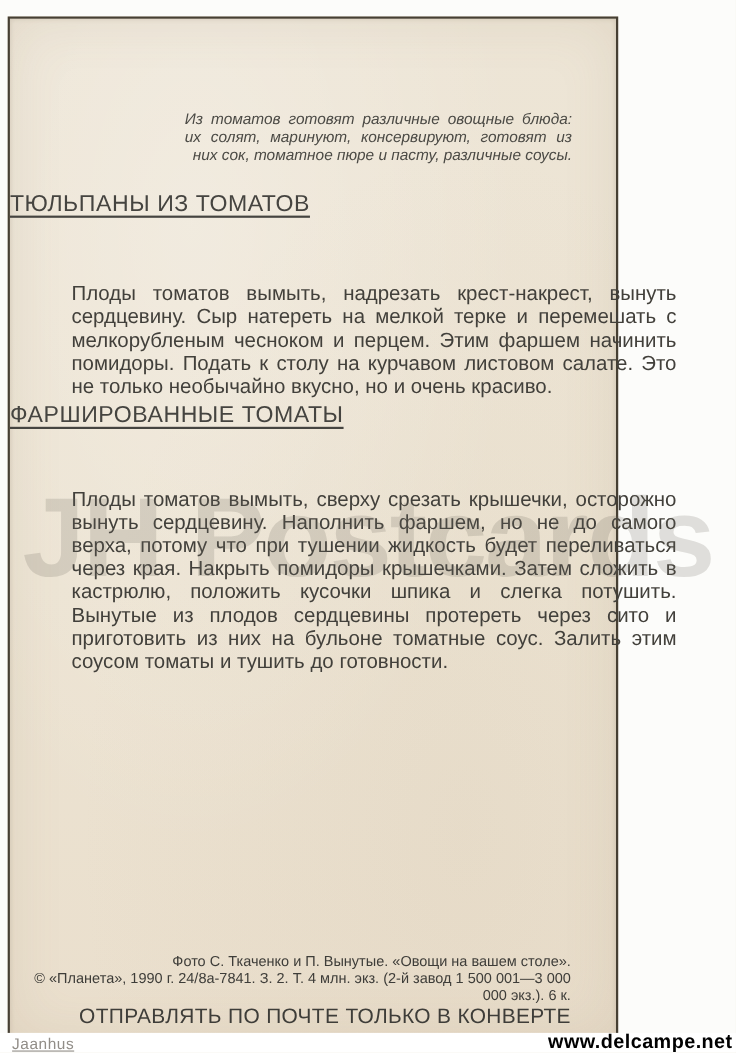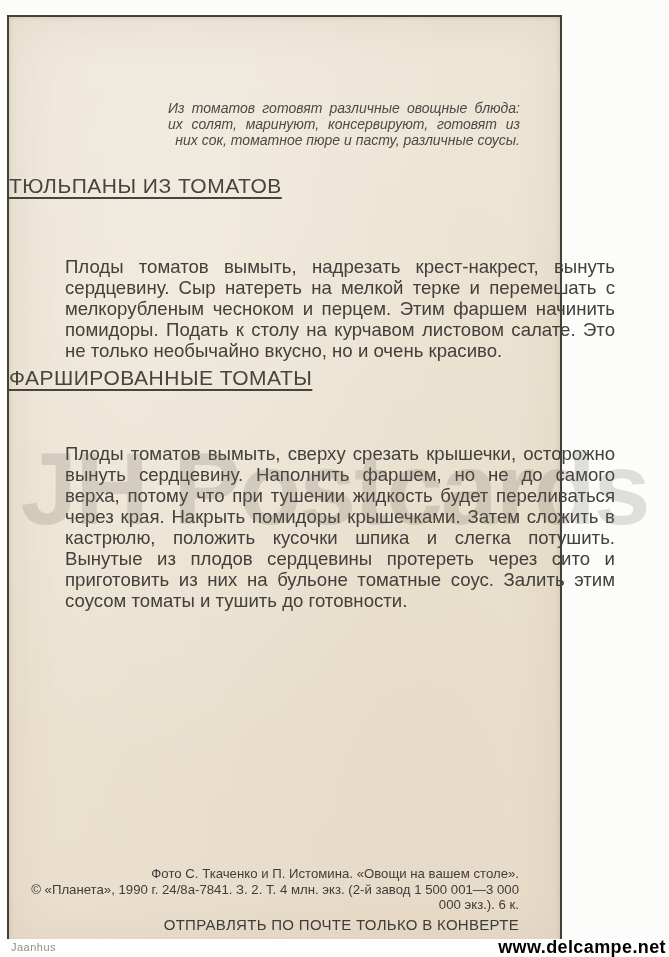--- a/index.html
+++ b/index.html
@@ -89,40 +89,41 @@
     left: 20px;
     right: 41px;
     text-align: right;
     color: #3e3d39;
   }
   .credits .cr-line {
     font-size: 13.2px;
     line-height: 15.6px;
   }
   .credits .mailing {
-    font-size: 15px;
+    font-size: 19px;
     letter-spacing: 0.3px;
     margin-top: 3px;
     line-height: 18px;
   }
   .footer-strip {
     position: absolute;
     left: 0;
     top: 939px;
     width: 669px;
     height: 18px;
     background: #ffffff;
   }
   .seller-watermark {
     position: absolute;
     left: 11px;
     top: 941px;
-    font-size: 11px;
+    font-size: 14px;
     letter-spacing: 0.5px;
     color: #918d87;
+    text-decoration: underline;
   }
   .marketplace-watermark {
     position: absolute;
     right: 3px;
     top: 937px;
     font-size: 18px;
     letter-spacing: 0.4px;
     color: #000000;
     font-weight: bold;
   }
@@ -138,21 +139,21 @@
 
 
   <div class="para para-2">Плоды томатов вымыть, надрезать крест-накрест, вынуть сердцевину. Сыр натереть на мелкой терке и перемешать с мелкорубленым чесноком и перцем. Этим фаршем начинить помидоры. Подать к столу на курчавом листовом салате. Это не только необычайно вкусно, но и очень красиво.</div>
 
   <div class="recipe-title title-2">ФАРШИРОВАННЫЕ ТОМАТЫ</div>
 
 
   <div class="para para-4">Плоды томатов вымыть, сверху срезать крышечки, осторожно вынуть сердцевину. Наполнить фаршем, но не до самого верха, потому что при тушении жидкость будет переливаться через края. Накрыть помидоры крышечками. Затем сложить в кастрюлю, положить кусочки шпика и слегка потушить. Вынутые из плодов сердцевины протереть через сито и приготовить из них на бульоне томатные соус. Залить этим соусом томаты и тушить до готовности.</div>
 
   <div class="credits">
-    <div class="cr-line">Фото С. Ткаченко и П. Истомина. «Овощи на вашем столе».</div>
+    <div class="cr-line">Фото С. Ткаченко и П. Вынутые. «Овощи на вашем столе».</div>
     <div class="cr-line">© «Планета», 1990 г. 24/8а-7841. З. 2. Т. 4 млн. экз. (2-й завод 1 500 001—3 000 000 экз.). 6 к.</div>
     <div class="mailing">ОТПРАВЛЯТЬ ПО ПОЧТЕ ТОЛЬКО В КОНВЕРТЕ</div>
   </div>
 
 </div>
 
 <div class="watermark-big">JH Postcards</div>
 
 <div class="footer-strip"></div>
 

